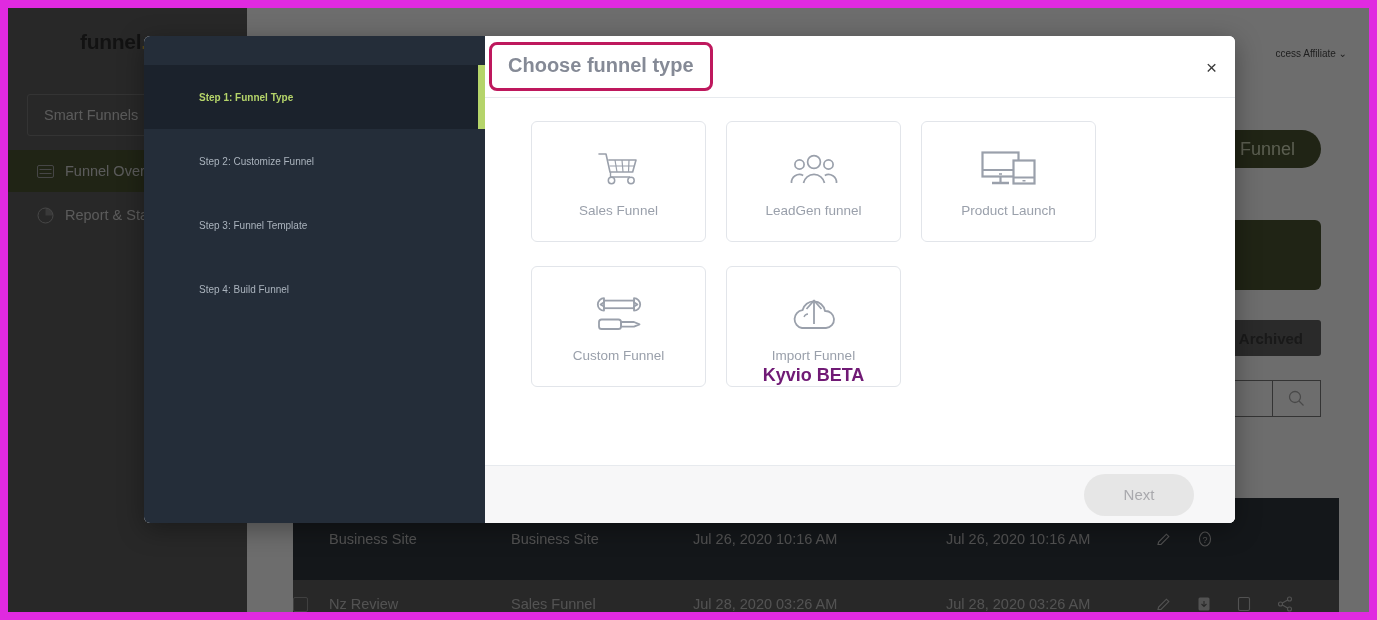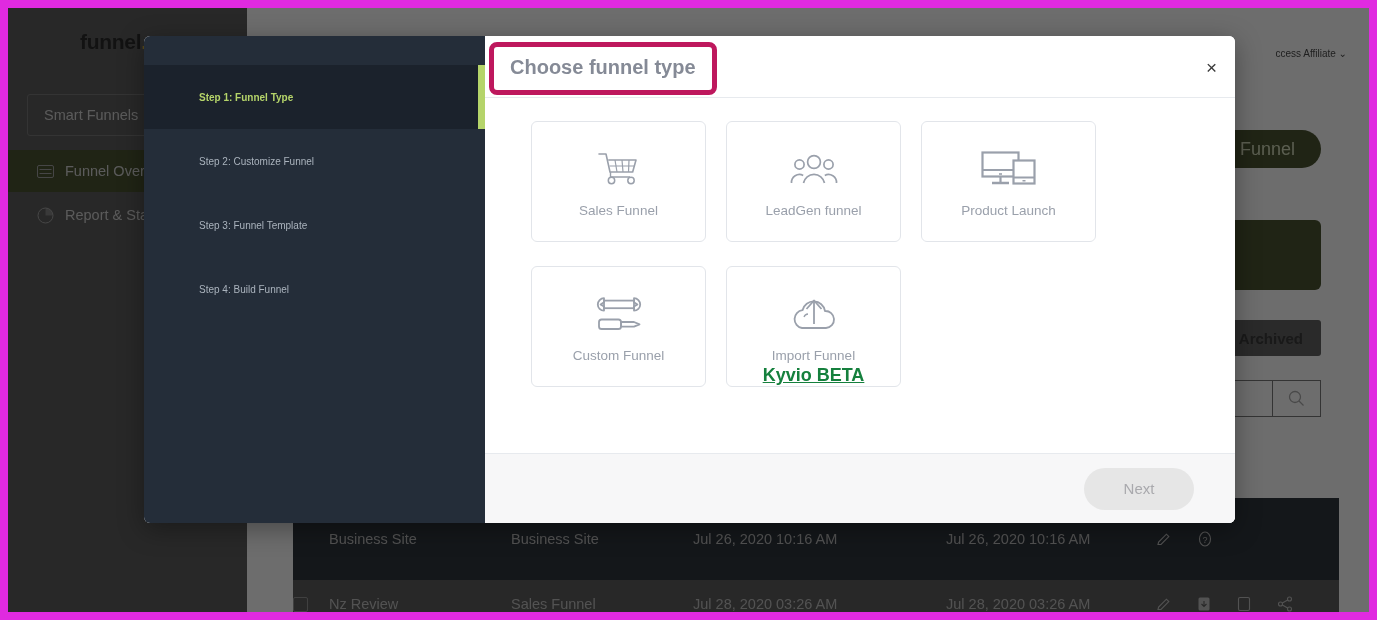--- a/index.html
+++ b/index.html
@@ -166,21 +166,21 @@
     position: relative;
   }
   .modal-head {
     height: 62px; flex: none;
     border-bottom: 1px solid #e7eaee;
     display: flex; align-items: center;
     padding: 0 16px 0 10px;
     position: relative;
   }
   .modal-title-wrap {
-    border: 5px solid #be185d;
+    border: 3px solid #be185d;
     border-radius: 8px;
     padding: 9px 16px 11px 16px;
     position: absolute;
     left: 4px; top: 6px;
   }
   .modal-title {
     font-size: 20px; font-weight: bold; color: #858a96;
   }
   .modal-close {
     position: absolute; right: 18px; top: 50%;
@@ -207,25 +207,25 @@
     background: #fff;
   }
   .card-ico { height: 48px; display: flex; align-items: center; justify-content: center; }
   .card-label {
     margin-top: 9px;
     font-size: 13.5px; color: #9aa0ab;
     text-align: center;
   }
   .card-sub {
     margin-top: 2px;
-    font-size: 18px; font-weight: bold; color: #15803d; text-decoration: underline;
+    font-size: 18px; font-weight: bold; color: #701a75;
   }
 
   .modal-foot {
-    height: 70px; flex: none;
+    height: 58px; flex: none;
     background: #f7f7f8;
     border-top: 1px solid #e7eaee;
     display: flex; align-items: center; justify-content: flex-end;
     padding-right: 41px;
   }
   .next-btn {
     width: 110px; height: 42px;
     border-radius: 21px;
     background: #e6e6e6;
     color: #a9a9ad;

